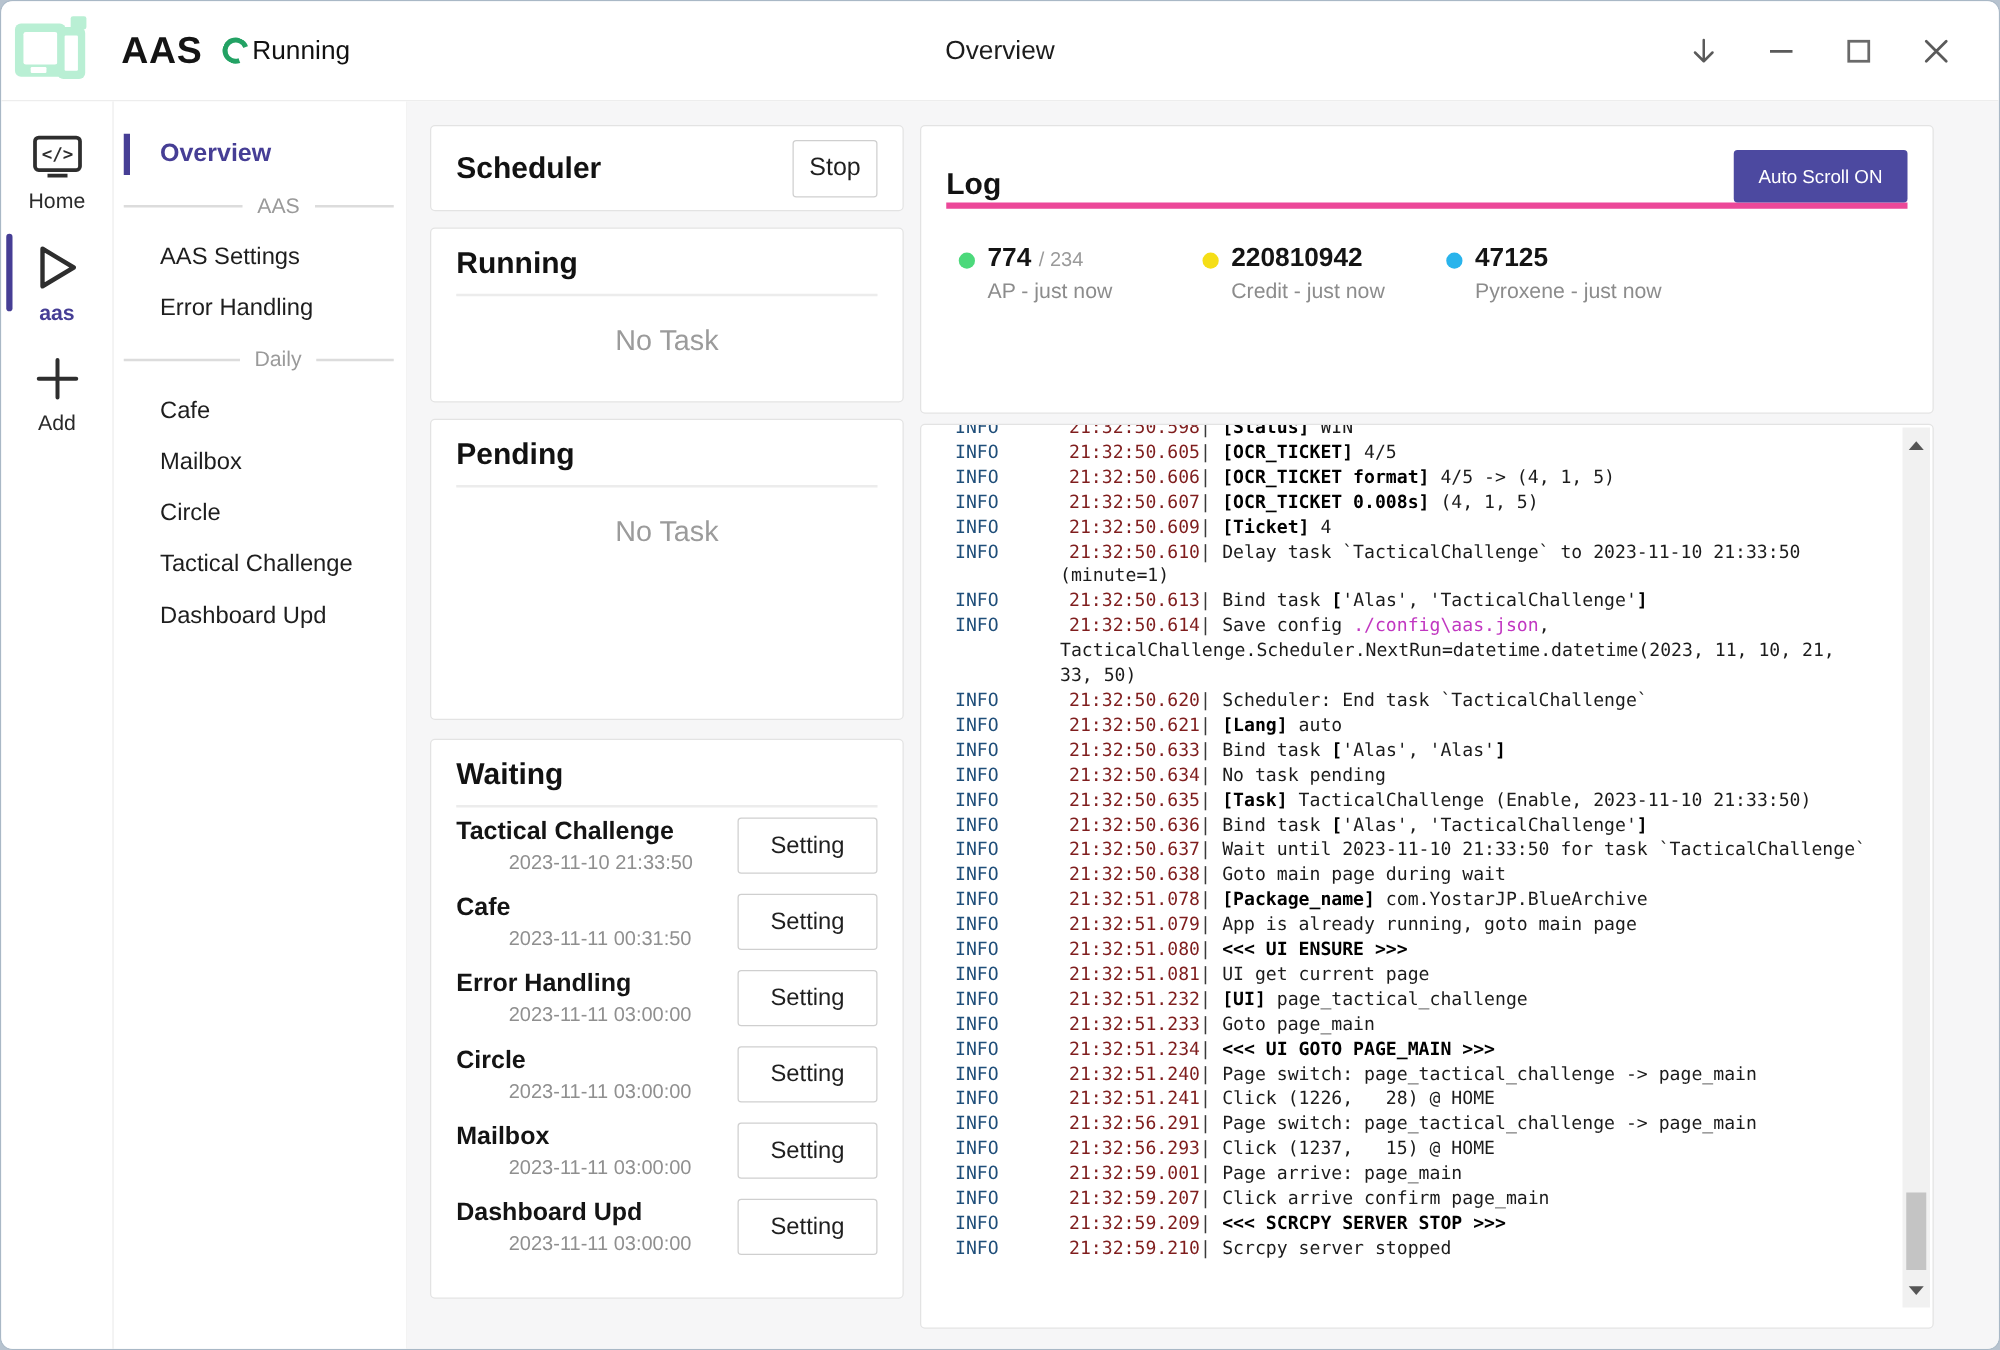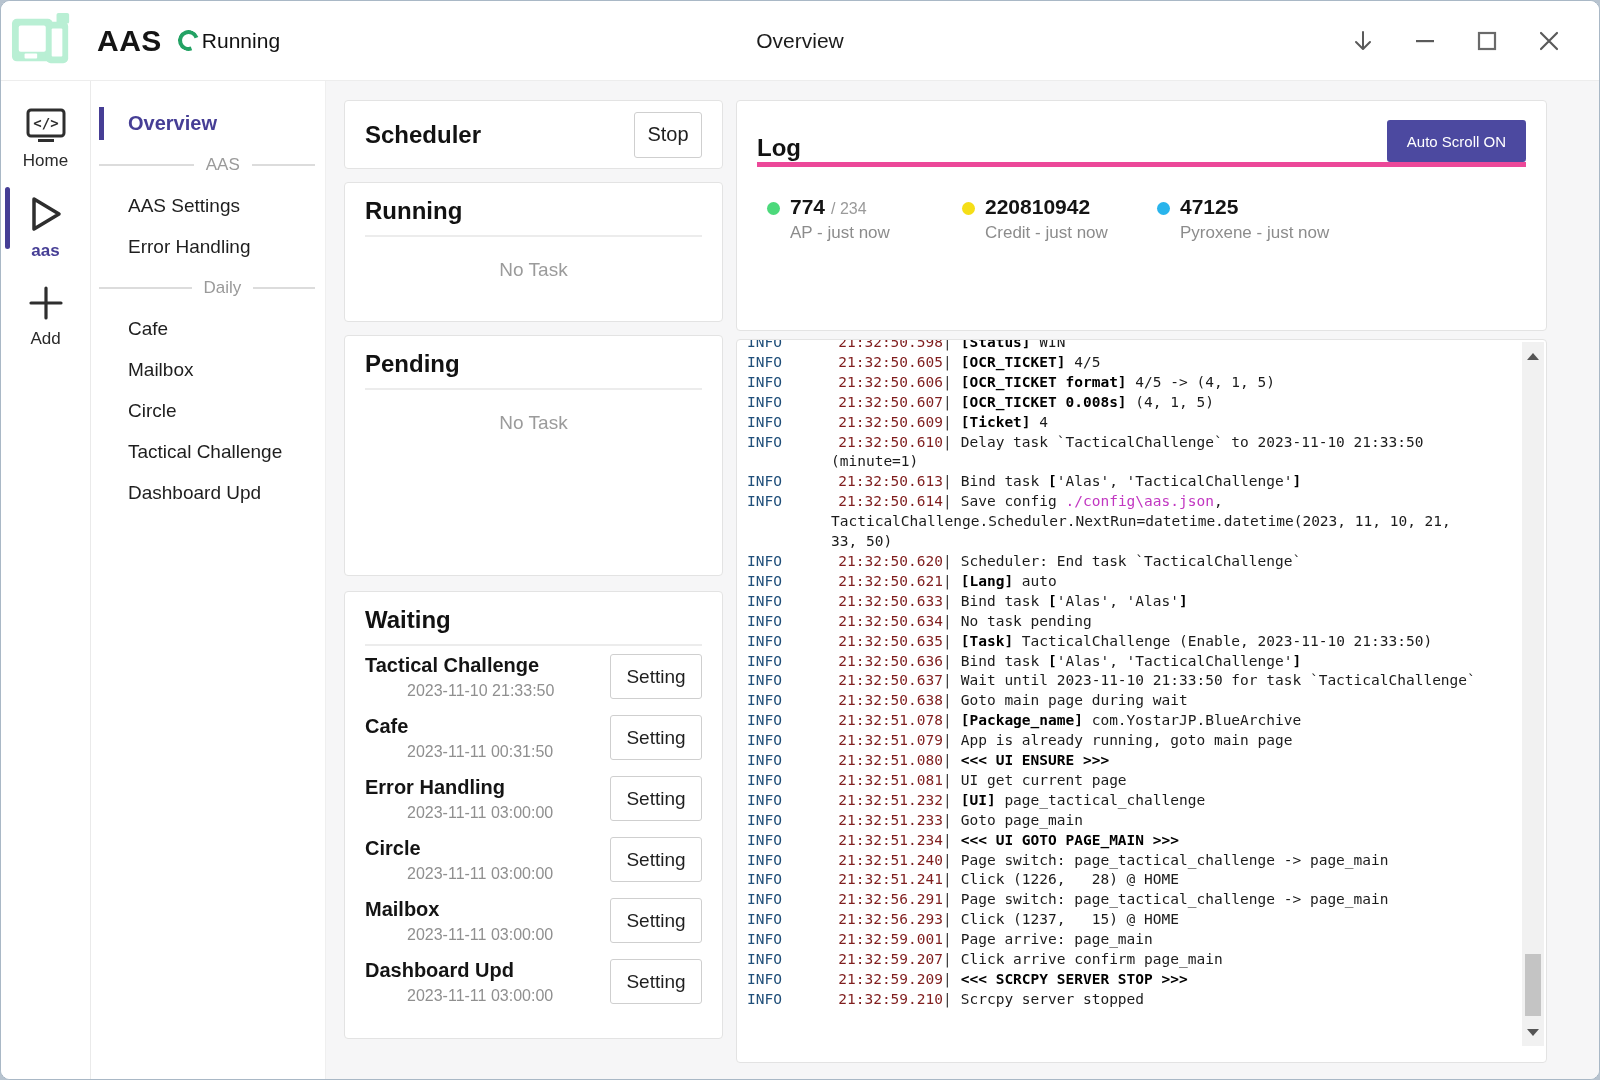--- a/index.html
+++ b/index.html
@@ -42,42 +42,42 @@
   .hr { border-bottom:2px solid #ececec; }
 
   .col1 { width:379px; flex:0 0 auto; }
   .sched { height:69px; display:flex; align-items:center; justify-content:space-between; padding:0 20px; }
   .btn-plain { background:#fff; border:1px solid #cfcfcf; border-radius:3px; font-size:20px; color:#1f1f1f; cursor:pointer; font-family:inherit; }
   .stop-btn { width:68px; height:46px; }
   .panel { padding:14px 20px 0; margin-top:13px; }
   .panel .card-title { padding-bottom:10px; }
   .running { height:140px; }
   .pending { height:241px; }
-  .empty { text-align:center; color:#9b9b9b; font-size:19px; margin-top:22px; }
+  .empty { text-align:center; color:#9b9b9b; font-size:23px; margin-top:22px; }
   .waiting { height:448px; margin-top:15px; }
   .task-row { height:61px; display:flex; align-items:center; justify-content:space-between; }
   .task-name { font-size:20px; font-weight:bold; color:#141414; }
   .task-date { font-size:16px; font-weight:normal; color:#8f8f8f; margin-top:5px;margin-left:42px; }
-  .setting-btn { width:92px; height:45px; font-size:19px; }
+  .setting-btn { width:112px; height:45px; font-size:19px; }
 
   .col2 { flex:1; }
   .loghead { height:231px; padding:10px 20px 0; }
   .loghead-row { display:flex; align-items:flex-end; justify-content:space-between; height:56px; border-bottom:5px solid #ec4899; }
   .btn-accent { background:#4c49a0; color:#fff; border:none; border-radius:3px; font-size:15px; height:42px; padding:0 20px; cursor:pointer; font-family:inherit; }
   .stats { display:flex; margin-top:28px; padding-left:10px; }
   .stat { width:195px; display:flex; align-items:flex-start; }
   .dot { width:13px; height:13px; border-radius:50%; margin-top:7px; flex:0 0 auto; }
   .stat-texts { margin-left:10px; }
   .stat-line1 { display:flex; align-items:baseline; }
   .stat-value { font-size:21px; font-weight:bold; color:#141414; }
   .stat-suffix { font-size:16px; color:#9a9a9a; margin-left:6px; }
   .stat-label { font-size:17px; color:#8c8c8c; margin-top:4px;text-align:center; }
 
   .console { margin-top:8px; height:724px; position:relative; overflow:hidden; }
-  .loglines { position:absolute; top:-7px; left:10px; right:34px; font-family:"DejaVu Sans Mono", monospace; font-size:14.5px; line-height:19.9px; }
+  .loglines { position:absolute; top:-7px; left:27px; right:34px; font-family:"DejaVu Sans Mono", monospace; font-size:14.5px; line-height:19.9px; }
   .logrow { display:flex; white-space:pre; overflow:hidden; }
   .lv { width:84px; color:#1f4e79; flex:0 0 auto; }
   .tm { width:112px; color:#7f1d1d; flex:0 0 auto;text-align:right; }
   .sep { color:#3a3a3a; margin-right:9px; flex:0 0 auto; }
   .msg { color:#1b1b1b; }
   .logrow.cont { padding-left:84px; }
   .msg .b { font-weight:bold; color:#000; }
   .msg .path { color:#c137c1; }
 
   .scrollbar { position:absolute; top:2px; right:2px; bottom:16px; width:22px; background:#f1f1f1; }

